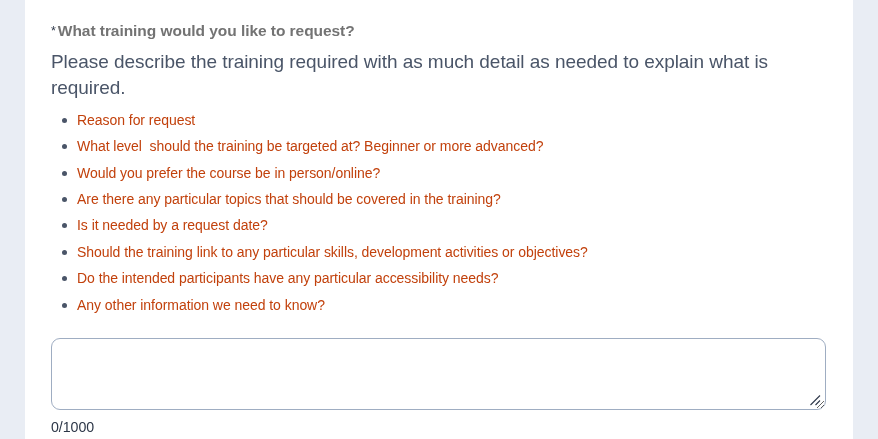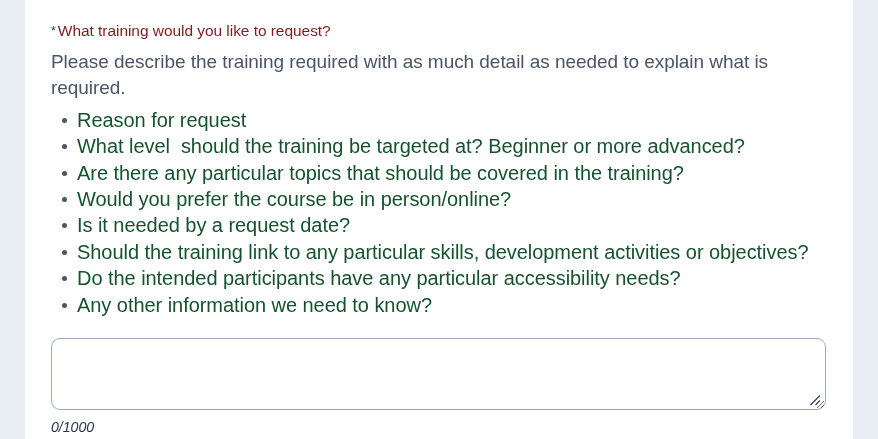--- a/index.html
+++ b/index.html
@@ -61,44 +61,44 @@
     letter-spacing: -0.05px;
   }
   .required-asterisk {
     font-size: 12.5px;
     color: #2d3748;
     font-weight: 400;
     vertical-align: 1px;
     margin-right: 2px;
   }
   .question-title-text {
-    font-weight: 400;
-    color: #7f1d1d;
+    font-weight: 700;
+    color: #737373;
   }
 
   
   .question-description {
     font-size: 19px;
     line-height: 1.35;
     color: #4a5568;
     margin: 0 0 6px 0;
     letter-spacing: -0.05px;
   }
 
   
   ul.guidance-list {
     margin: 0 0 0 0;
     padding: 0 0 0 26px;
     list-style: none;
   }
   ul.guidance-list li {
     position: relative;
-    font-size: 20px;
+    font-size: 14px;
     line-height: 26.4px;
-    color: #14532d;
+    color: #c2410c;
     letter-spacing: -0.05px;
     white-space: pre-wrap;
   }
   ul.guidance-list li::before {
     content: "";
     position: absolute;
     left: -15px;
     top: 11px;
     width: 5px;
     height: 5px;
@@ -140,21 +140,20 @@
   }
   .answer-field-holder { position: relative; width: 775px; }
 
   
   .char-counter {
     margin-top: 9px;
     font-size: 14.2px;
     line-height: 1.2;
     color: #2d3748;
     letter-spacing: -0.05px;
-    font-style: italic;
   }
 </style>
 </head>
 <body>
 
 <div id="page">
 
   <div class="gutter gutter-left"></div>
   <div class="gutter gutter-right"></div>
 
@@ -164,22 +163,22 @@
 
       <h2 class="question-heading">
         <span class="required-asterisk">*</span><span class="question-title-text">What training would you like to request?</span>
       </h2>
 
       <p class="question-description">Please describe the training required with as much detail as needed to explain what is required.</p>
 
       <ul class="guidance-list">
         <li>Reason for request</li>
         <li>What level  should the training be targeted at? Beginner or more advanced?</li>
+        <li>Would you prefer the course be in person/online?</li>
         <li>Are there any particular topics that should be covered in the training?</li>
-        <li>Would you prefer the course be in person/online?</li>
         <li>Is it needed by a request date?</li>
         <li>Should the training link to any particular skills, development activities or objectives?</li>
         <li>Do the intended participants have any particular accessibility needs?</li>
         <li>Any other information we need to know?</li>
       </ul>
 
       <div class="answer-wrap">
         <div class="answer-field-holder">
           <textarea class="answer-input" placeholder="" style=""></textarea>
           <svg class="resize-grip" viewBox="0 0 12 12">

